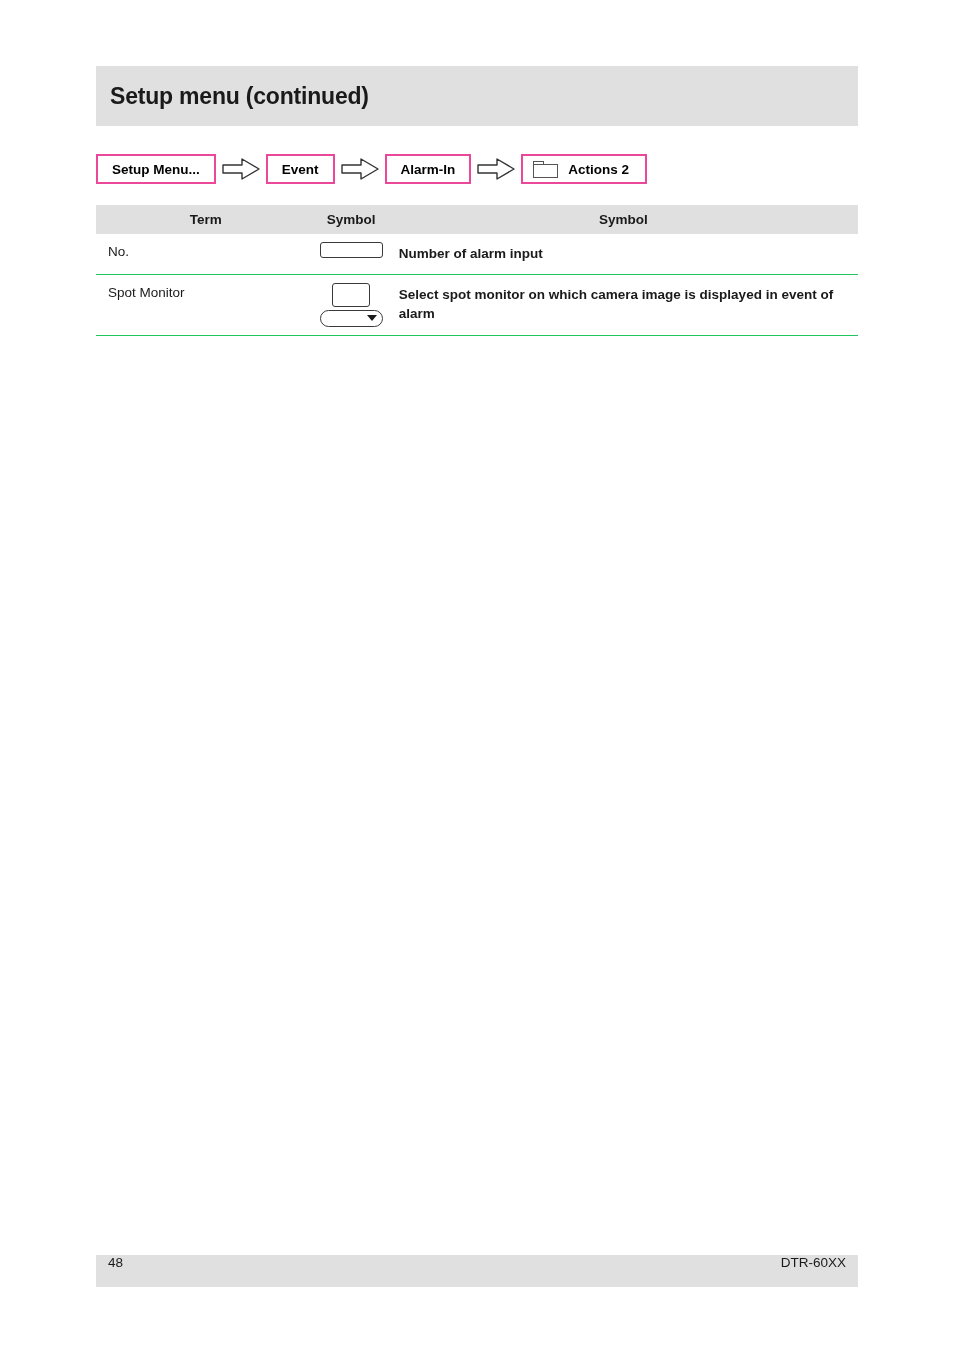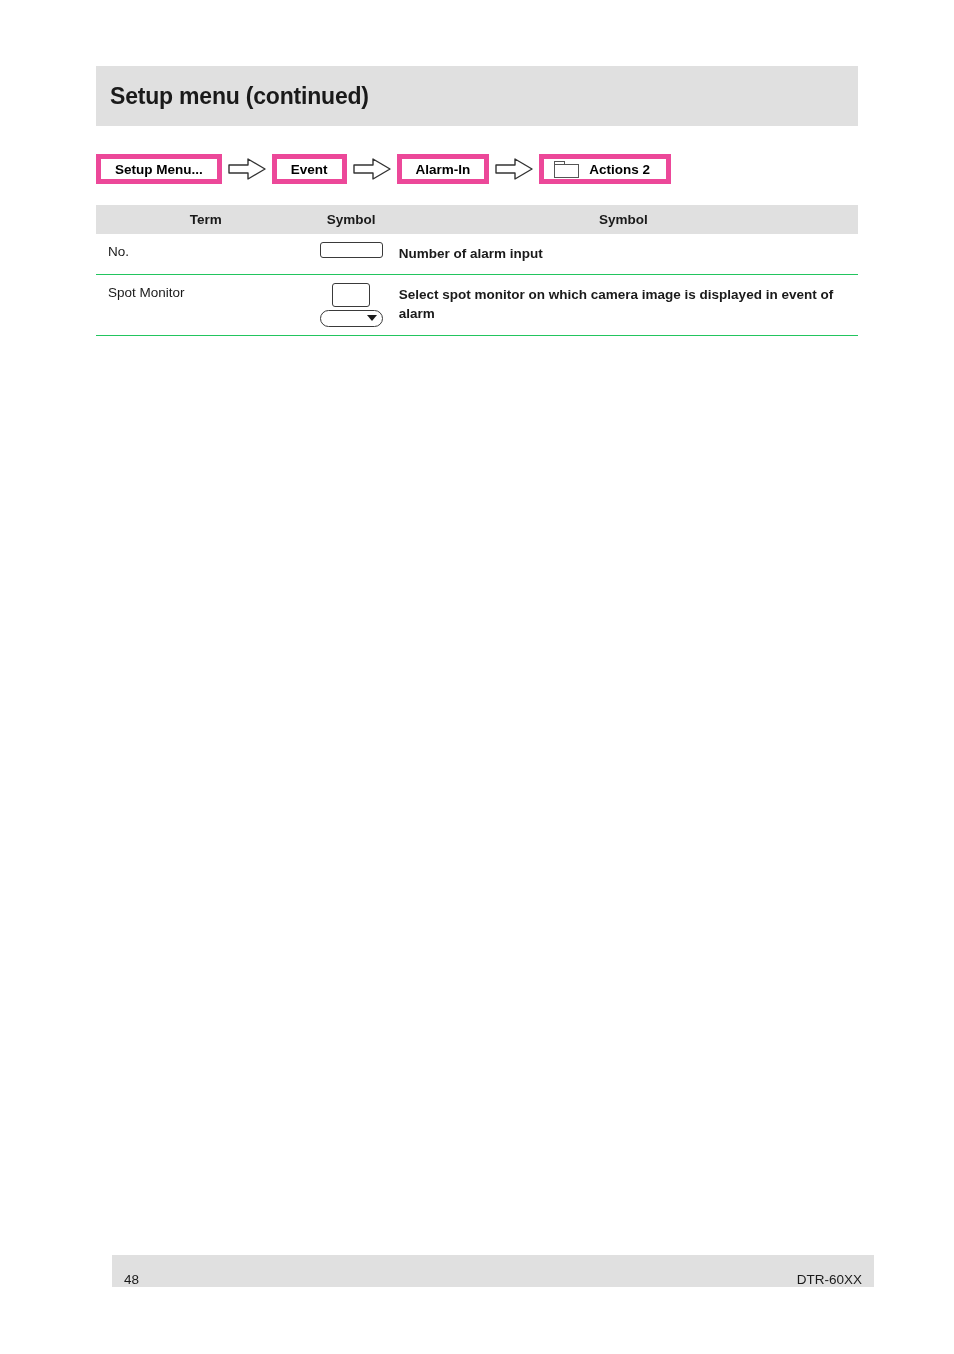--- a/index.html
+++ b/index.html
@@ -42,21 +42,21 @@
   
   .breadcrumb {
     position: absolute;
     left: 0;
     top: 153px;
     height: 32px;
     display: flex;
     align-items: center;
   }
   .crumb-box {
-    border: 5px solid #ec4899;
+    border: 2px solid #ec4899;
     background: #ffffff;
     height: 30px;
     box-sizing: border-box;
     display: flex;
     align-items: center;
     justify-content: center;
     font-size: 13.5px;
     font-weight: bold;
     color: #000000;
     padding: 0 14px;
@@ -183,23 +183,22 @@
   }
   
   .footer {
     position: absolute;
     left: 0;
     top: 1255px;
     width: 762px;
     height: 32px;
     background: #e0e0e0;
     display: flex;
-    align-items: flex-end;
+    align-items: flex-start;
     justify-content: space-between;
-    margin-left: 16px;
   }
   .footer .pg {
     font-size: 13.5px;
     color: #1a1a1a;
     padding-left: 12px;
   }
   .footer .model {
     font-size: 13.5px;
     color: #1a1a1a;
     padding-right: 12px;

